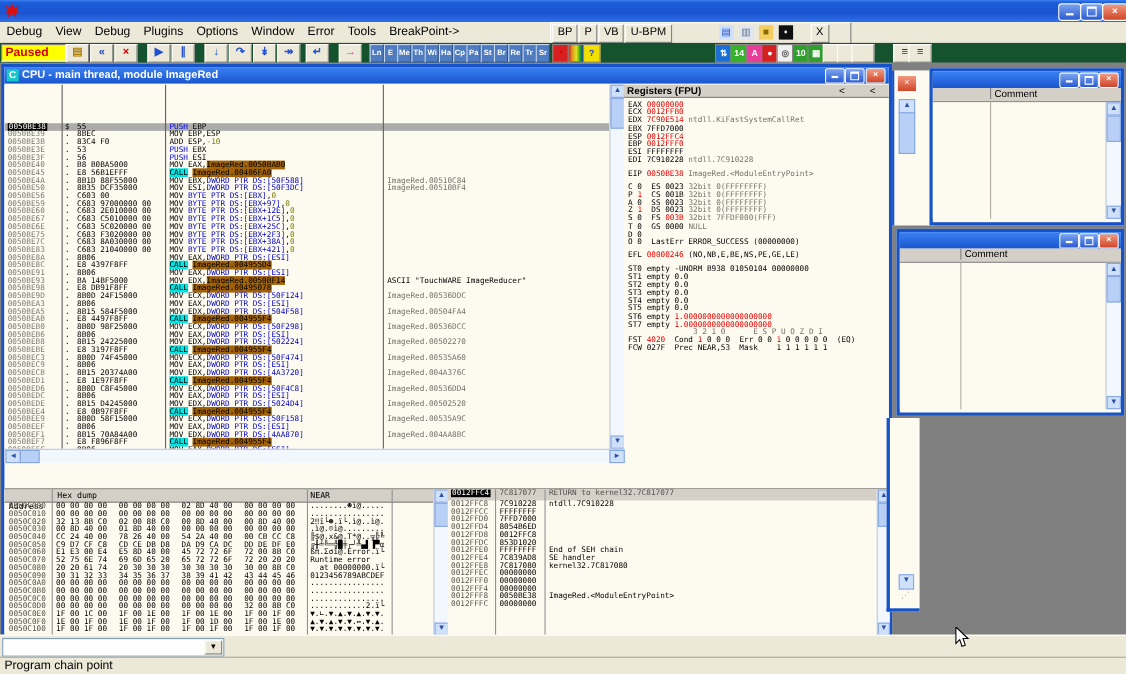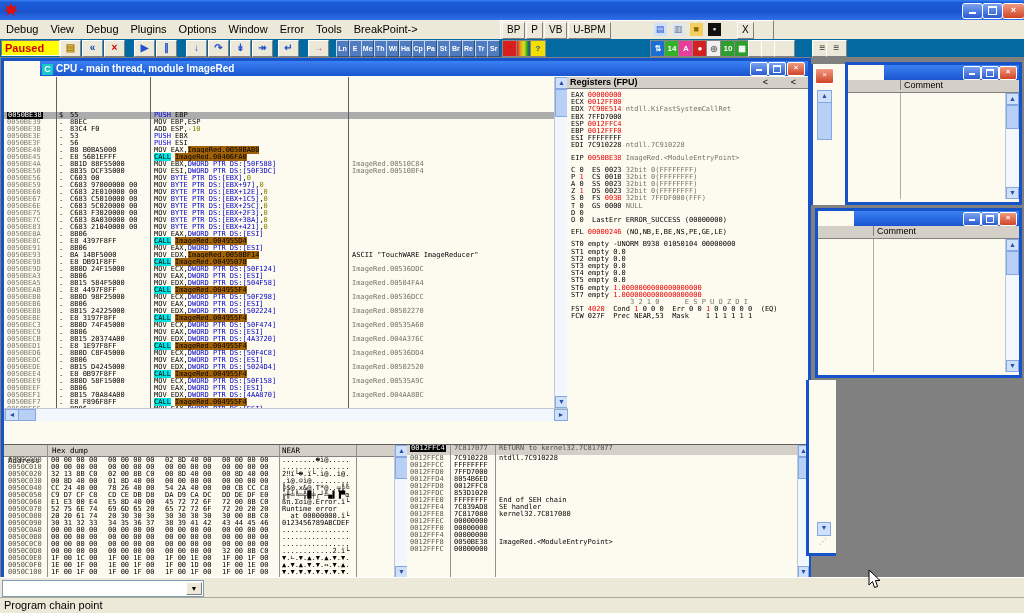--- a/index.html
+++ b/index.html
@@ -16,32 +16,32 @@
   .wbtn.close{background:linear-gradient(180deg,#f09a80,#d04528);}
   .glyph-min{display:inline-block;width:7px;height:2px;background:#fff;margin-top:8px;}
   .glyph-res{display:inline-block;width:7px;height:6px;border:1px solid #fff;border-top-width:2px;margin-top:2px;}
   
   .menubar{left:0;top:20px;width:1024px;height:19px;background:#ece9d8;border-bottom:1px solid #d8d4c4;font-size:11px;color:#000;}
   .mitem{display:inline-block;padding:3px 6px 0 6px;height:16px;}
   .mrgroup{left:500px;top:0px;height:19px;width:272px;border:1px solid;border-color:#fff #808080 #808080 #fff;background:#ece9d8;}
   .mbtn{display:inline-block;height:14px;margin:1px 0 0 1px;padding:1px 4px 0 4px;font-size:10px;
     border:1px solid;border-color:#fff #808080 #808080 #fff;background:#ece9d8;vertical-align:top;}
   .micon{display:inline-block;width:13px;height:13px;margin:2px 1px 0 1px;font-size:9px;line-height:13px;text-align:center;vertical-align:top;}
-  .toolbar{left:0;top:39px;width:1024px;height:18px;background:#0369a1;}
+  .toolbar{left:0;top:39px;width:1024px;height:18px;background:#14532d;}
   .paused{left:1px;top:1px;width:54px;height:14px;background:#ffff00;border:1px solid;border-color:#808080 #fff #fff #808080;
     color:#d40000;font-size:11px;font-weight:bold;padding-left:3px;line-height:14px;}
   .tbtn{top:1px;width:19px;height:15px;border:1px solid;border-color:#fff #808080 #808080 #fff;background:#ece9d8;
     text-align:center;font-size:10px;line-height:14px;font-weight:bold;}
   .lbtn{top:1px;width:11px;height:15px;border:1px solid;border-color:#c8d8f0 #30507c #30507c #c8d8f0;background:#4f7cc0;
     color:#fff;font-size:7px;line-height:15px;text-align:center;font-weight:bold;}
   .cbox{top:1px;width:14px;height:15px;border:1px solid #888;color:#fff;font-size:8px;line-height:15px;text-align:center;font-weight:bold;}
   .rainbow{background:linear-gradient(90deg,#e02020,#e0a020,#e0e020,#20a020,#2020d0);}
   
   .childwin{border:3px solid #1652c8;background:#fdfbf0;}
-  .ctitle{height:15px;background:linear-gradient(180deg,#3a81f3,#1a55cf);color:#fff;font-size:10px;font-weight:bold;line-height:15px;white-space:nowrap;overflow:hidden;margin-left:36px;}
+  .ctitle{height:15px;background:linear-gradient(180deg,#3a81f3,#1a55cf);color:#fff;font-size:10px;font-weight:bold;line-height:15px;white-space:nowrap;overflow:hidden;}
   .cicon{display:inline-block;width:11px;height:11px;background:#18c8c8;color:#fff;font-size:9px;line-height:11px;text-align:center;margin:0 3px 0 2px;font-weight:bold;}
   .cwbtn{top:1px;width:16px;height:12px;border:1px solid #fff;border-radius:2px;color:#fff;font-size:8px;line-height:10px;text-align:center;
     background:linear-gradient(180deg,#7ba4ef,#2a5ad0);}
   .cwbtn.close{background:linear-gradient(180deg,#f09a80,#d04528);}
   .hdrbar{background:#d4d0c8;border-bottom:1px solid #808080;color:#000;}
   
   .mono{font-family:"DejaVu Sans Mono",monospace;font-size:7px;line-height:7px;white-space:pre;}
   .drow{position:relative;height:7px;}
   .drow>span{position:absolute;top:0;}
   .da{left:3px;color:#7b7b73;}

